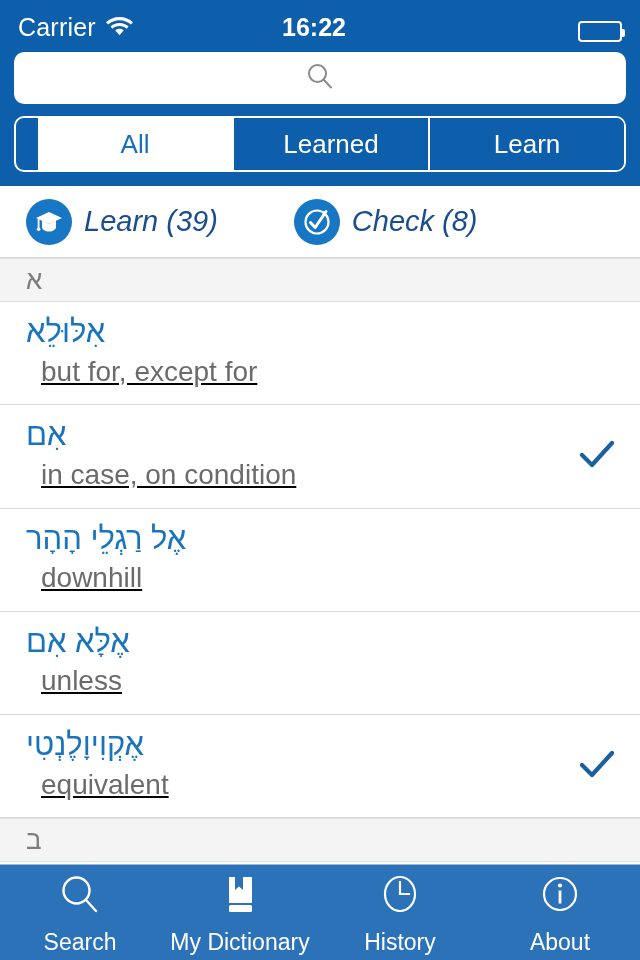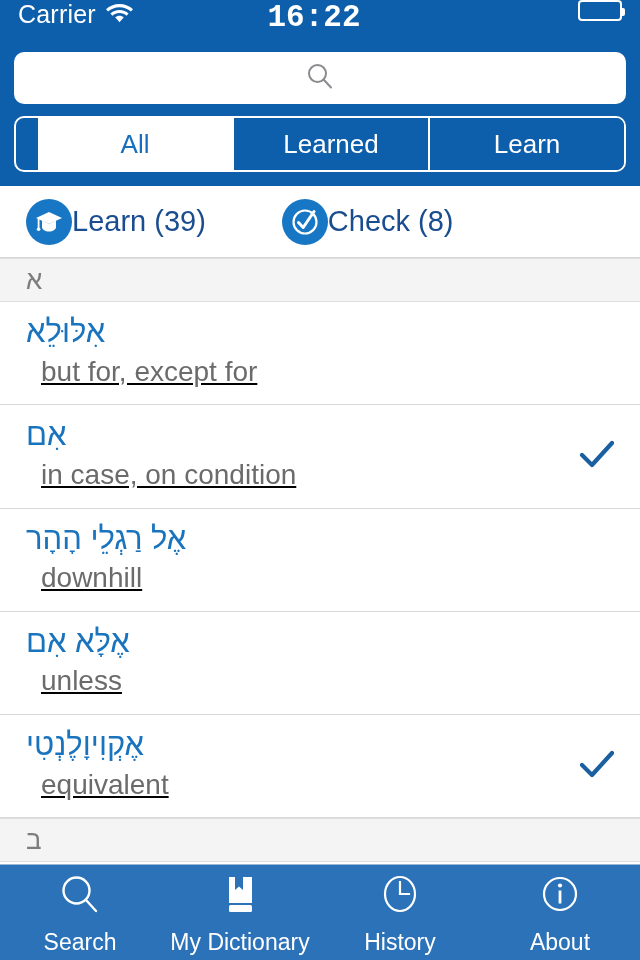--- a/index.html
+++ b/index.html
@@ -9,28 +9,28 @@
     background:#ffffff;
     overflow:hidden;
     -webkit-font-smoothing:antialiased;
   }
   .phone { width:640px; height:960px; position:relative; display:flex; flex-direction:column; }
 
   
   .header { background:#0e5fab; flex:0 0 auto; }
 
   .statusbar {
-    height:42px; display:flex; align-items:flex-start;
+    height:42px; display:flex; align-items:flex-end;
     padding:0 18px; color:#ffffff;
   }
   .sb-left { display:flex; align-items:center; gap:10px; }
   .sb-carrier { font-size:25px; letter-spacing:.2px; }
   .sb-wifi { display:block; }
   .sb-center { position:absolute; left:0; right:12px; text-align:center;
-               font-size:31px; font-weight:bold; pointer-events:none;font-family:Liberation Mono, monospace; }
+               font-size:25px; font-weight:bold; pointer-events:none; }
   .sb-right { margin-left:auto; display:flex; align-items:center; z-index:2; }
   .battery { position:relative; width:44px; height:21px; border:2px solid #fff;
              border-radius:4px; padding:2px; }
   .battery-fill { width:100%; height:100%; background:#fff; border-radius:1px; }
   .battery-cap { position:absolute; right:-5px; top:6px; width:3px; height:8px;
                  background:#fff; border-radius:0 2px 2px 0; }
 
   .searchwrap { padding:10px 14px 0 14px; }
   .searchbar {
     height:52px; background:#ffffff; border-radius:10px;
@@ -58,21 +58,21 @@
   }
   .seg:last-child { border-right:none; }
   .seg.active { background:#ffffff; color:#176fbe; }
 
   
   .actionbar {
     flex:0 0 auto; height:72px; background:#ffffff;
     display:flex; align-items:center; padding:0 26px;
     border-bottom:1px solid #d7d7d7;
   }
-  .action { display:flex; align-items:center; cursor:pointer; }
+  .action { display:flex; align-items:center; gap:12px; cursor:pointer;font-style:italic; }
   .action + .action { margin-left:76px; }
   .action-label { font-size:29px; color:#1a4d8f; }
   .circ-icon { width:46px; height:46px; border-radius:50%; background:#1877c4;
                display:flex; align-items:center; justify-content:center; flex:0 0 auto; }
 
   
   .list { flex:1 1 auto; overflow:hidden; background:#ffffff; position:relative; }
   .section-head {
     background:#f4f4f4; height:44px; display:flex; align-items:center;
     padding:0 26px; color:#7d7d7d; font-size:26px;

